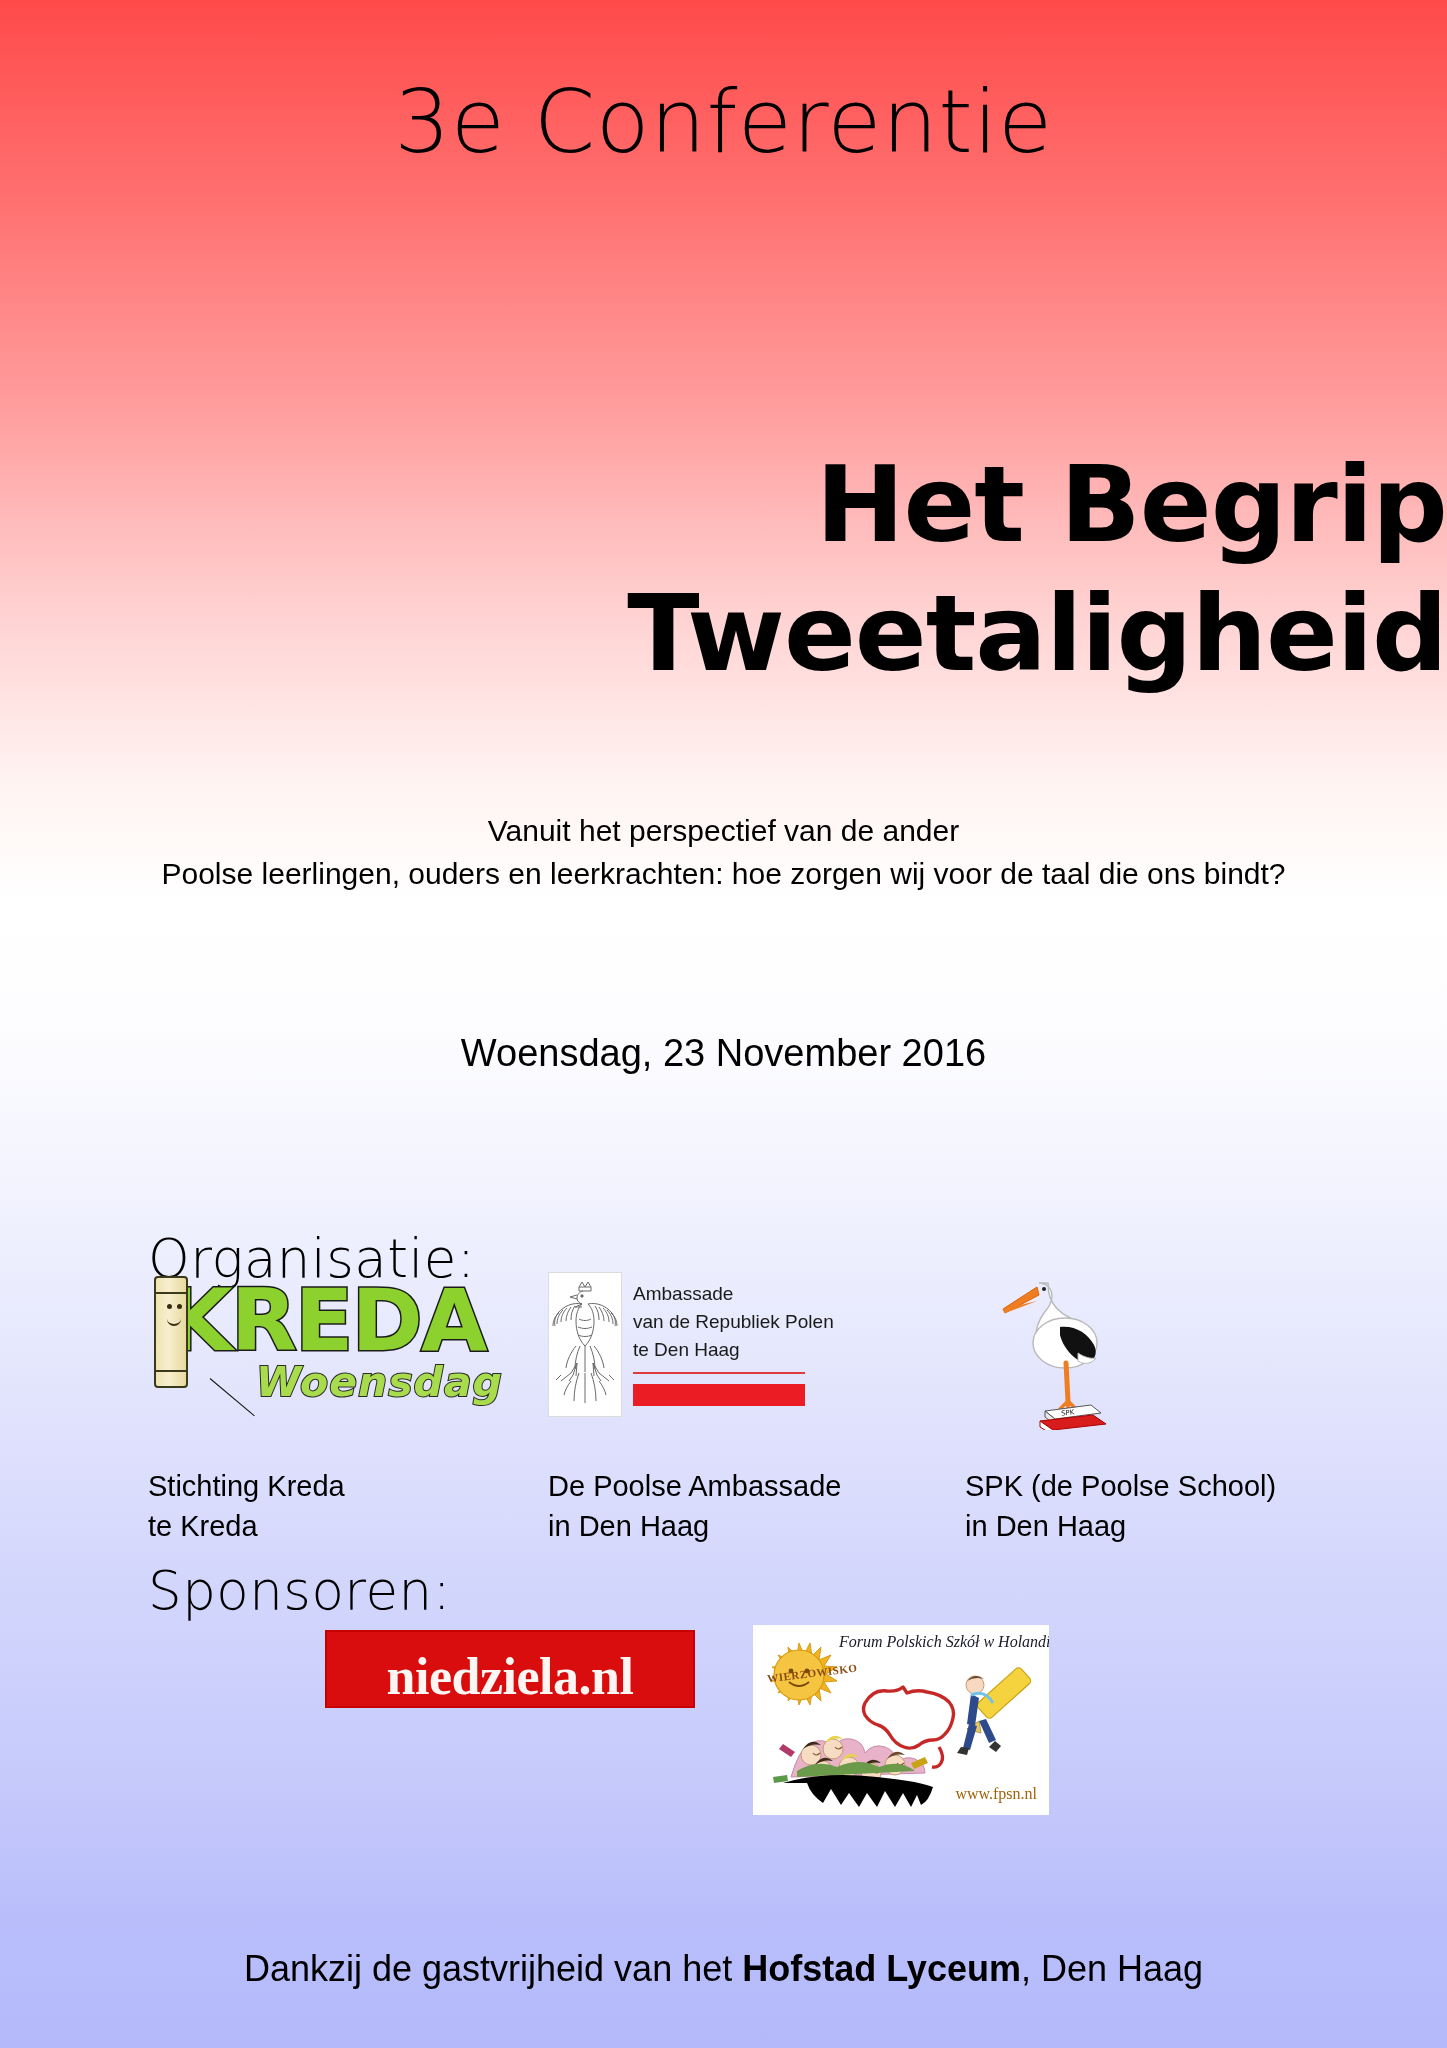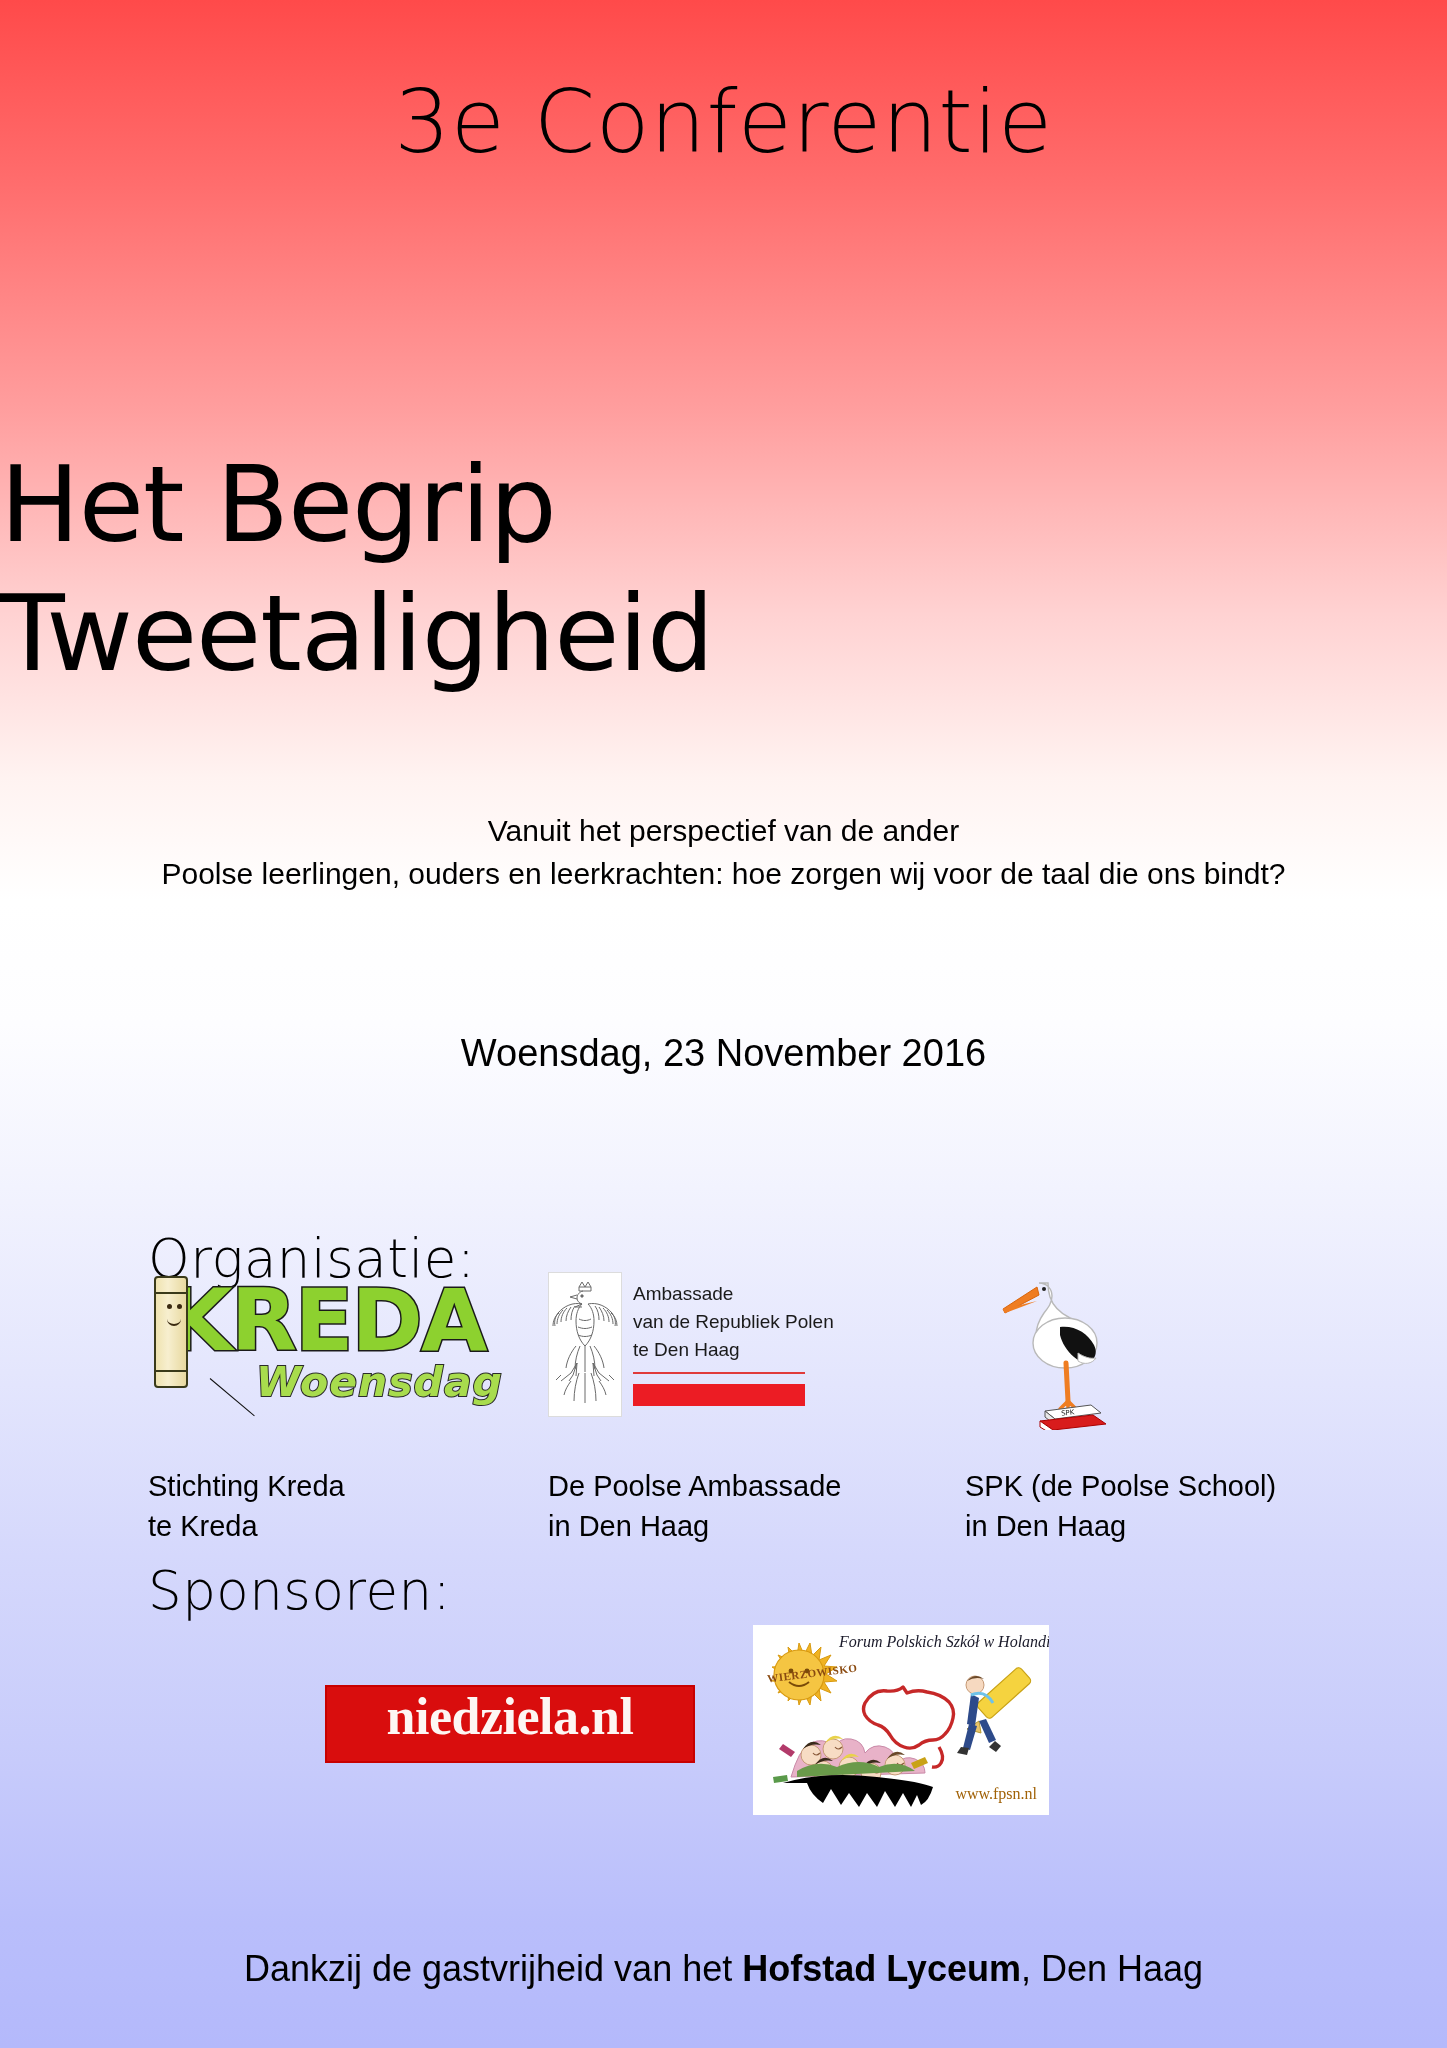--- a/index.html
+++ b/index.html
@@ -44,23 +44,23 @@
     letter-spacing: 0.5px;
     line-height: 1.05;
   }
 
   
   .main-title {
     position: absolute;
     top: 440px;
     left: 0;
     width: 100%;
-    text-align: left;
+    text-align: right;
     font-family: "DejaVu Sans", sans-serif;
-    font-weight: normal;
+    font-weight: bold;
     font-size: 106px;
     line-height: 1.22;
     letter-spacing: -1px;
   }
   .main-title .ttl-line { display: block; }
 
   
   .subtitle {
     position: absolute;
     top: 810px;
@@ -211,26 +211,26 @@
     width: 172px; height: 22px;
     background: #ec1c24;
   }
 
   
   .spk-wrap { position: relative; width: 190px; height: 160px; }
 
   
   #niedziela-logo {
     position: absolute;
-    left: 325px; top: 1685px;
+    left: 325px; top: 1630px;
     width: 366px; height: 74px;
     background: #d90d0d;
     border: 2px solid #c80000;
     display: flex;
-    align-items: flex-start;
+    align-items: flex-end;
     justify-content: center;
   }
   #niedziela-logo .nz-text {
     font-family: "Liberation Serif", serif;
     font-weight: bold;
     font-size: 52px;
     color: #fdf6f3;
     letter-spacing: -0.5px;
   }
 

